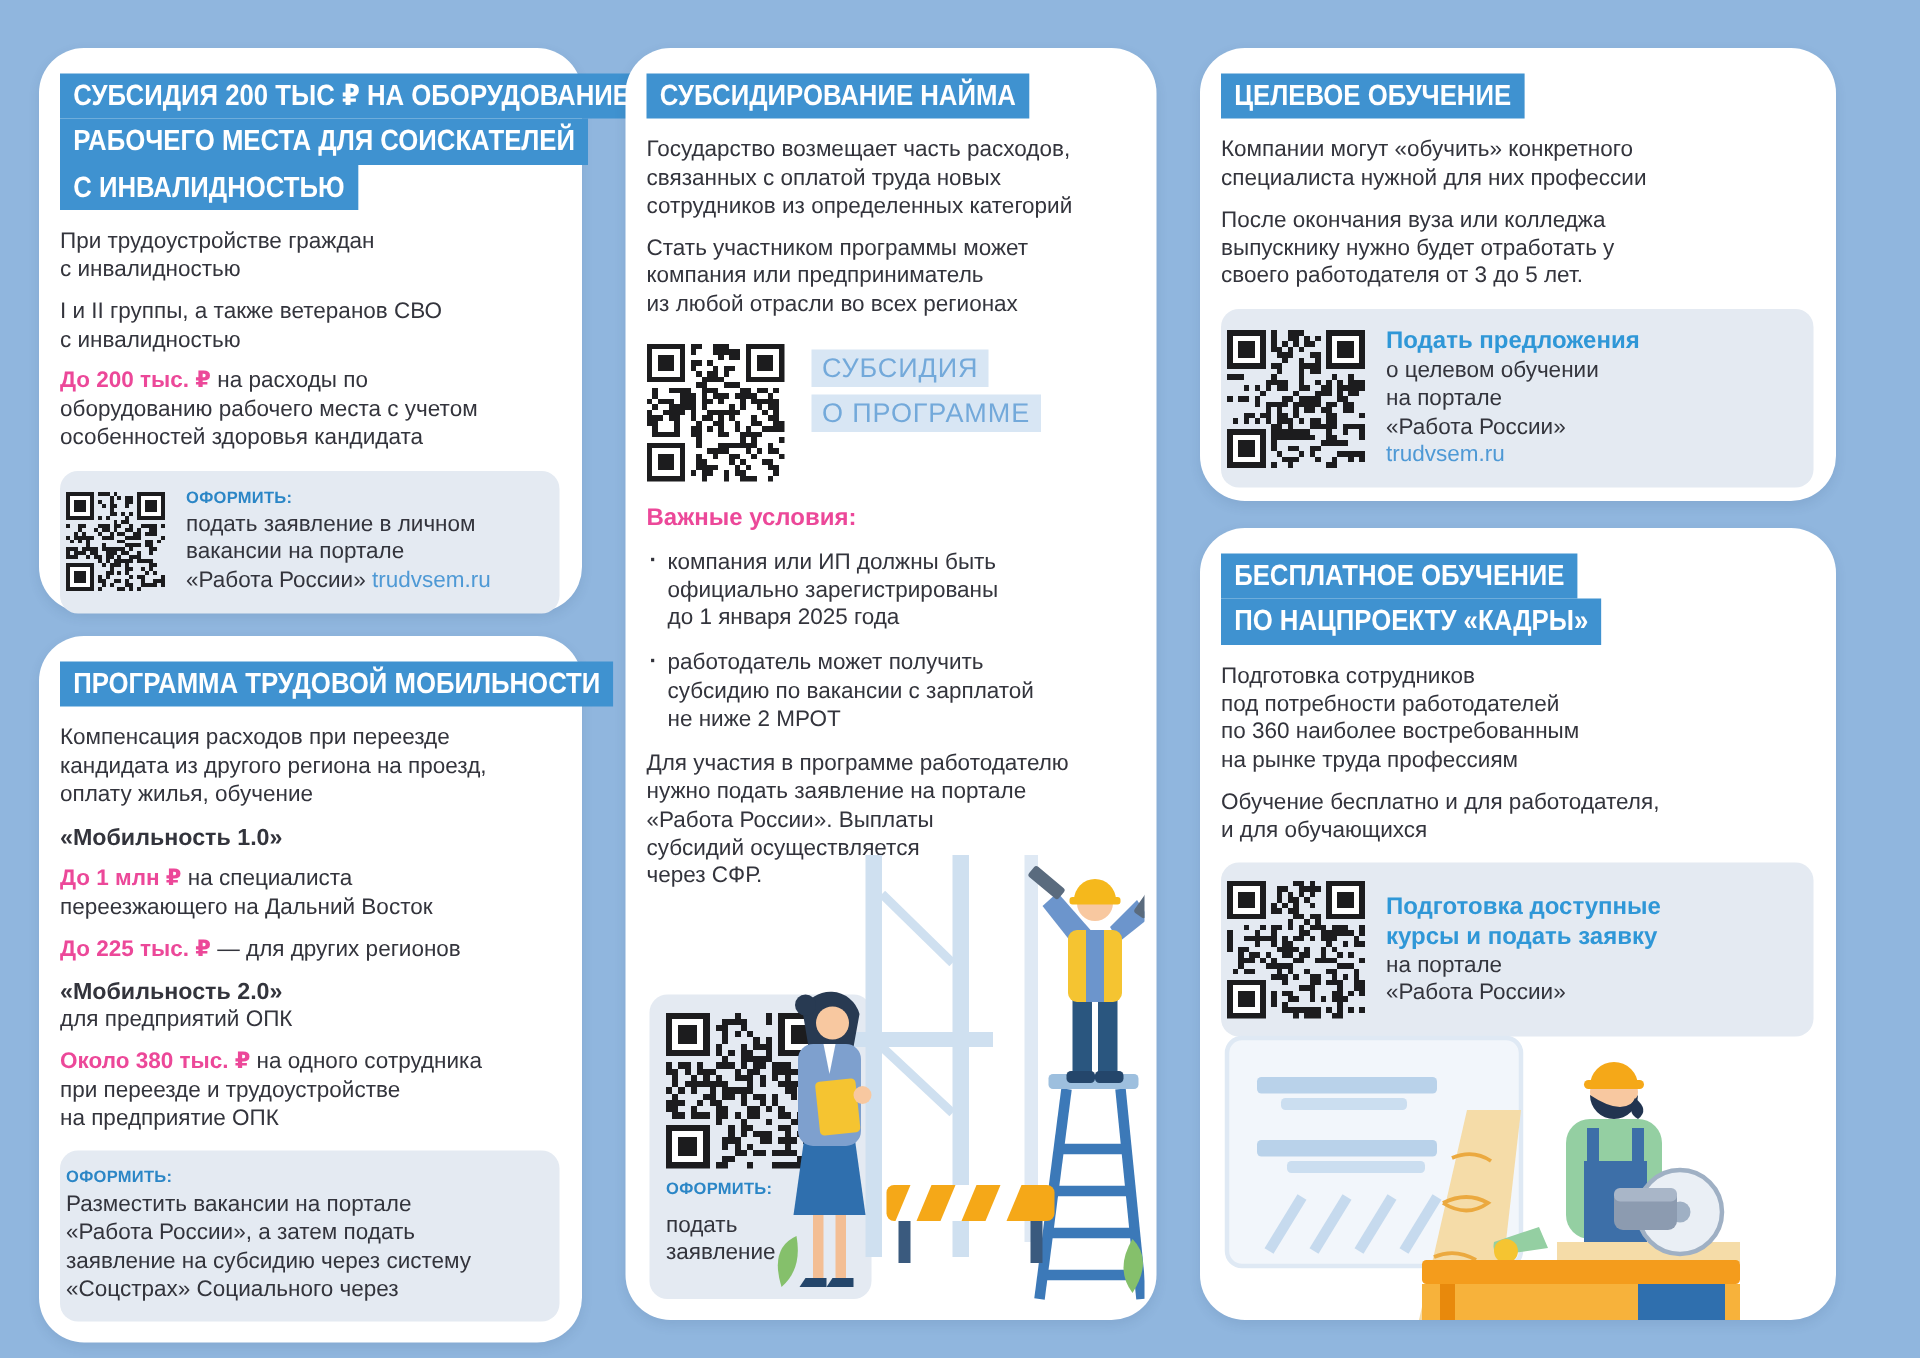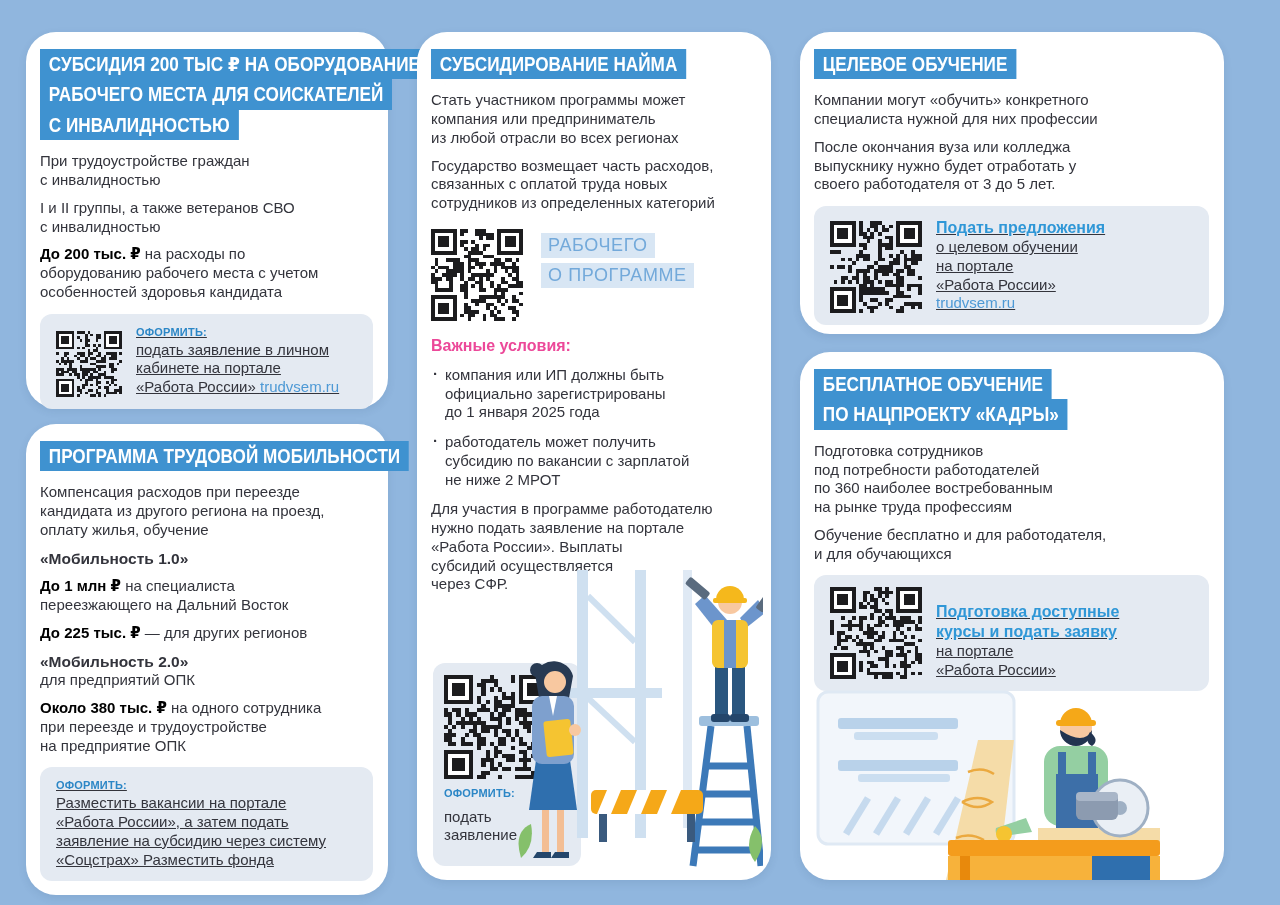--- a/index.html
+++ b/index.html
@@ -18,28 +18,28 @@
   .h302{height:302px;}
 
   
   .card-title{display:flex;flex-direction:column;align-items:flex-start;margin:2px 0 12px;}
   .card-title .line{display:inline-block;background:#3F92D0;color:#fff;font-weight:700;
       font-size:19.5px;line-height:1.1;padding:5px 10px 4px 10px;white-space:nowrap;
       transform:scaleX(.88);transform-origin:left;}
   
   .para{font-size:15px;line-height:1.25;margin:9px 0;white-space:pre-line;}
   .seg{white-space:pre-line;}
-  .s-accent{color:#000000;font-weight:700;}
+  .s-accent{color:#ec4899;font-weight:700;}
   .s-accent2{color:#2F97D7;font-weight:700;font-size:16px;}
   .s-bold{font-weight:700;font-size:15.5px;}
   .s-link{color:#4E99D5;cursor:pointer;}
 
   
-  .infobox{background:#E4EAF2;border-radius:12px;padding:12px 16px;display:flex;gap:14px;
-           align-items:flex-end;margin-top:12px;text-decoration:underline;}
+  .infobox{background:#E4EAF2;border-radius:12px;padding:12px 4px;display:flex;gap:14px;
+           align-items:center;margin-top:12px;}
   .ib-label{color:#2B86C6;font-weight:700;font-size:11px;margin-bottom:3px;letter-spacing:.2px;}
   .ib-text .para{margin:0;}
 
   .qr{flex:none;}
   .qr-s{width:66px;height:66px;}
   .qr-m{width:92px;height:92px;}
   .qr-l{width:104px;height:104px;}
 
   
   .qr-row{display:flex;gap:18px;align-items:flex-start;margin:16px 0 4px;}
@@ -277,21 +277,21 @@
               <rect x="19" y="1" width="5" height="5" fill="#fff"></rect>
               <rect x="20" y="2" width="3" height="3"></rect>
               <rect x="0" y="18" width="7" height="7"></rect>
               <rect x="1" y="19" width="5" height="5" fill="#fff"></rect>
               <rect x="2" y="20" width="3" height="3"></rect>
             </svg>
           </div>
         <div class="ib-text">
           <div class="ib-label">ОФОРМИТЬ:</div>
           <div class="para"><span class="seg">подать заявление в личном
-кабинете на портале
+вакансии на портале
 «Работа России» </span><span class="seg s-link">trudvsem.ru</span></div>
         </div>
       </div>
     </section>
 
     <section class="card grow">
       <h2 class="card-title">
           <span class="line">ПРОГРАММА ТРУДОВОЙ МОБИЛЬНОСТИ</span>
         </h2>
       <p class="para"><span class="seg">Компенсация расходов при переезде
@@ -305,37 +305,37 @@
 для предприятий ОПК</span></p>
       <p class="para"><span class="seg s-accent">Около 380 тыс. ₽</span><span class="seg"> на одного сотрудника
 при переезде и трудоустройстве
 на предприятие ОПК</span></p>
       <div class="infobox">
         <div class="ib-text">
           <div class="ib-label">ОФОРМИТЬ:</div>
           <div class="para"><span class="seg">Разместить вакансии на портале
 «Работа России», а затем подать
 заявление на субсидию через систему
-«Соцстрах» Разместить фонда</span></div>
+«Соцстрах» Социального через</span></div>
         </div>
       </div>
     </section>
   </div>
 
   <div class="col col2">
     <section class="card grow clip">
       <h2 class="card-title">
           <span class="line">СУБСИДИРОВАНИЕ НАЙМА</span>
         </h2>
+      <p class="para"><span class="seg">Государство возмещает часть расходов,
+связанных с оплатой труда новых
+сотрудников из определенных категорий</span></p>
       <p class="para"><span class="seg">Стать участником программы может
 компания или предприниматель
 из любой отрасли во всех регионах</span></p>
-      <p class="para"><span class="seg">Государство возмещает часть расходов,
-связанных с оплатой труда новых
-сотрудников из определенных категорий</span></p>
 
       <div class="qr-row">
         <div class="qr qr-m">
             <svg viewBox="0 0 25 25" shape-rendering="crispEdges" style="width:100%;height:100%;display:block" fill="#1C1C1E">
               <rect x="8" y="0" width="1" height="1"></rect>
               <rect x="9" y="0" width="1" height="1"></rect>
               <rect x="12" y="0" width="1" height="1"></rect>
               <rect x="13" y="0" width="1" height="1"></rect>
               <rect x="14" y="0" width="1" height="1"></rect>
               <rect x="8" y="1" width="1" height="1"></rect>
@@ -543,21 +543,21 @@
               <rect x="2" y="2" width="3" height="3"></rect>
               <rect x="18" y="0" width="7" height="7"></rect>
               <rect x="19" y="1" width="5" height="5" fill="#fff"></rect>
               <rect x="20" y="2" width="3" height="3"></rect>
               <rect x="0" y="18" width="7" height="7"></rect>
               <rect x="1" y="19" width="5" height="5" fill="#fff"></rect>
               <rect x="2" y="20" width="3" height="3"></rect>
             </svg>
           </div>
         <div class="hl-lines">
-            <span class="line">РАБОЧЕГО</span>
+            <span class="line">СУБСИДИЯ</span>
             <span class="line">О ПРОГРАММЕ</span>
           </div>
       </div>
 
       <div class="subhead">Важные условия:</div>
       <ul class="bullets">
         <li><span class="seg">компания или ИП должны быть
 официально зарегистрированы
 до 1 января 2025 года</span></li>
         <li><span class="seg">работодатель может получить

